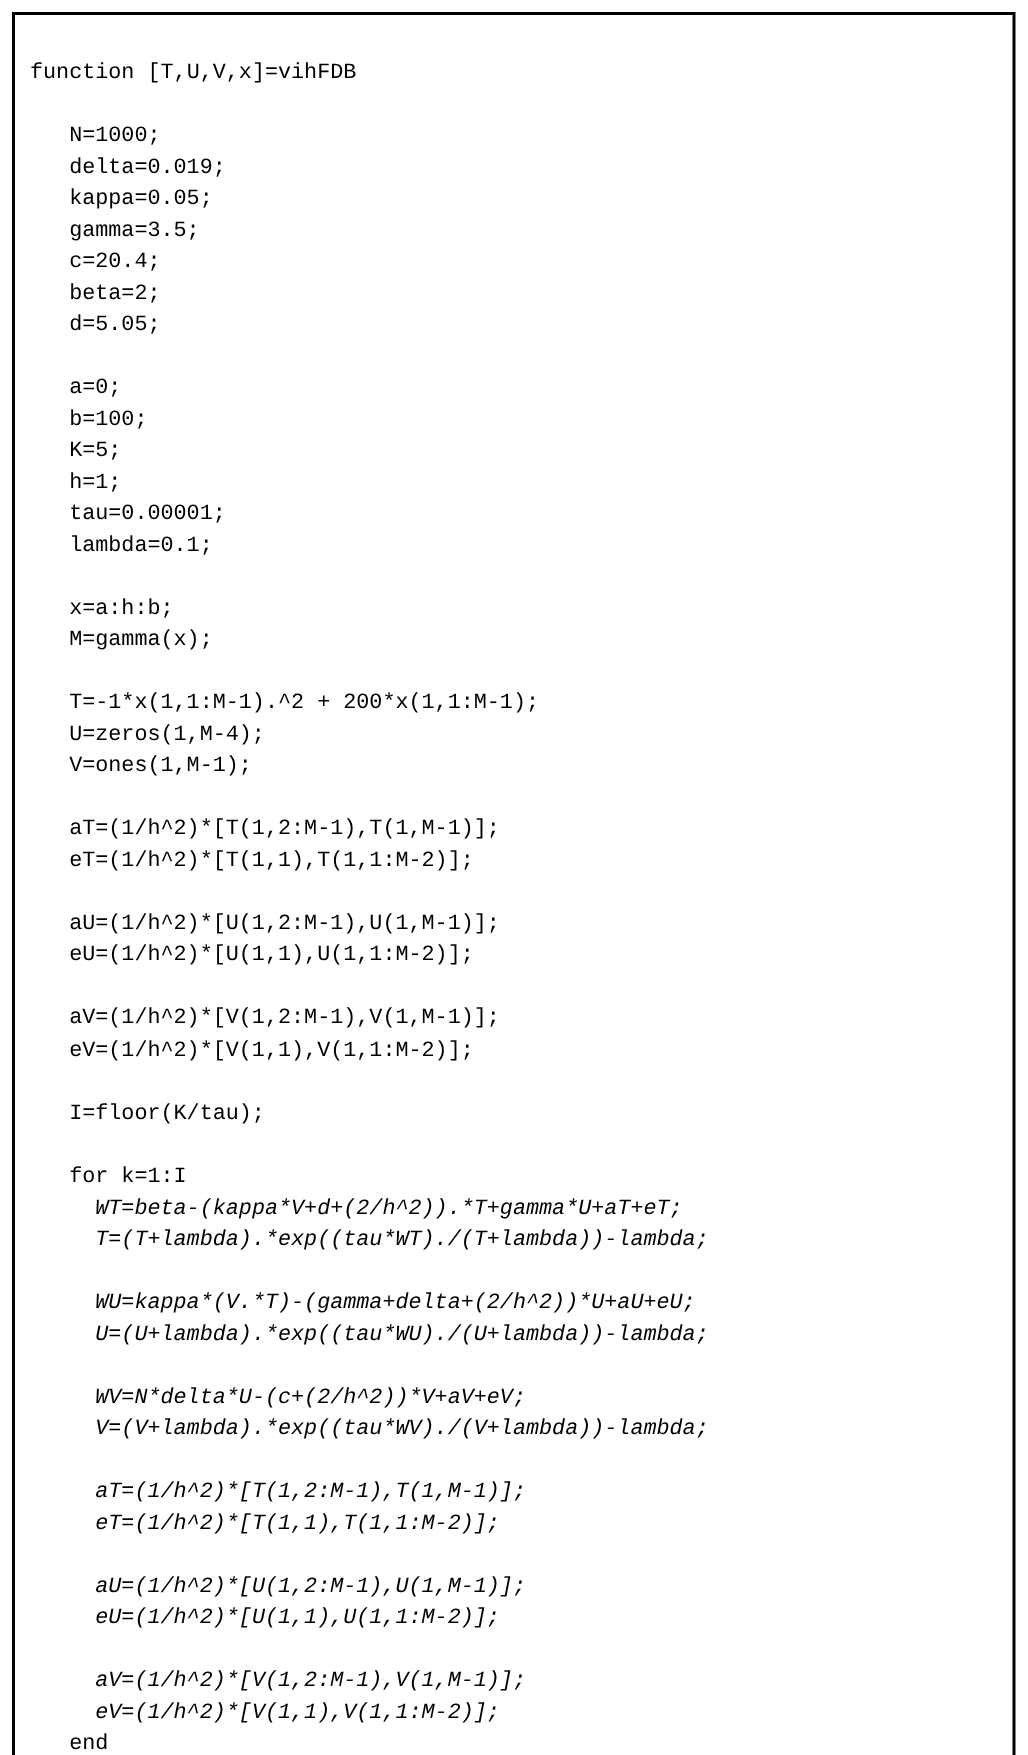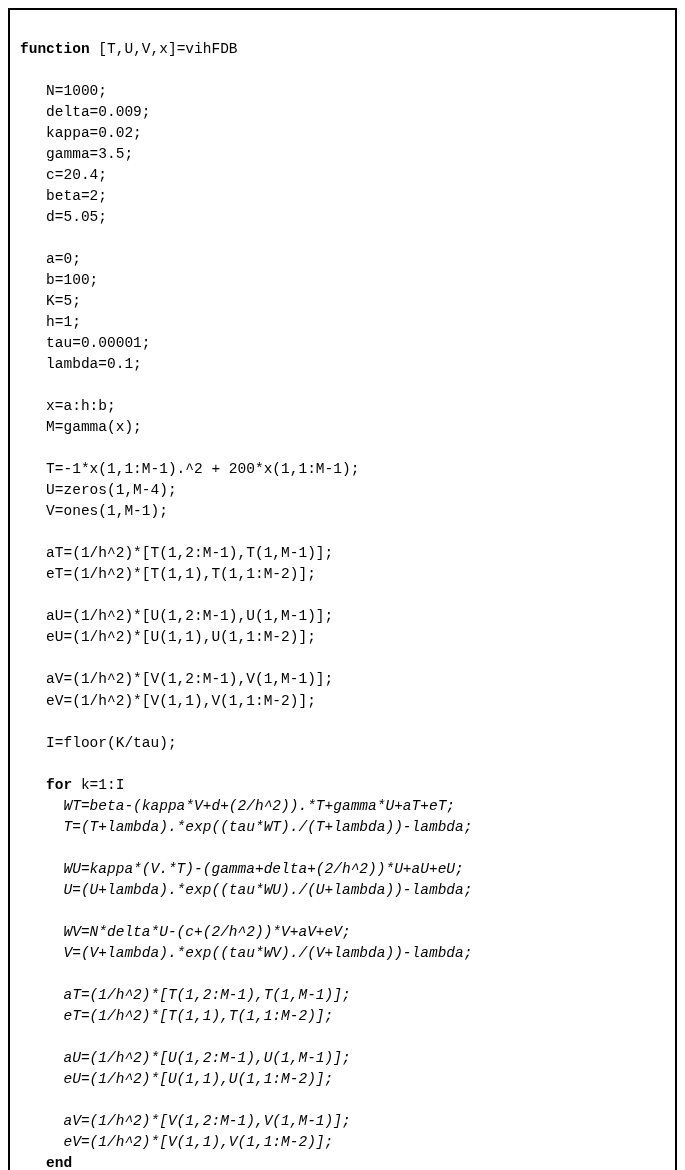--- a/index.html
+++ b/index.html
@@ -14,34 +14,34 @@
       line-height: 1.45;
       padding: 8px;
       width: 685px;
     }
     .code-box {
       border: 2px solid #000;
       padding: 8px 10px;
       white-space: pre;
     }
     .kw {
-      font-weight: bold;
+      font-weight: normal;
     }
     .indent1 { padding-left: 3ch; display: inline-block; }
     .indent2 { padding-left: 5ch; display: inline-block; font-style: italic; }
   </style>
 </head>
 <body>
 
 <div class="code-box">
 <span><span class="kw">function</span><span> [T,U,V,x]=vihFDB</span></span>
 <span></span>
 <span class="indent1">N=1000;</span>
-<span class="indent1">delta=0.009;</span>
-<span class="indent1">kappa=0.02;</span>
+<span class="indent1">delta=0.019;</span>
+<span class="indent1">kappa=0.05;</span>
 <span class="indent1">gamma=3.5;</span>
 <span class="indent1">c=20.4;</span>
 <span class="indent1">beta=2;</span>
 <span class="indent1">d=5.05;</span>
 <span></span>
 <span class="indent1">a=0;</span>
 <span class="indent1">b=100;</span>
 <span class="indent1">K=5;</span>
 <span class="indent1">h=1;</span>
 <span class="indent1">tau=0.00001;</span>

